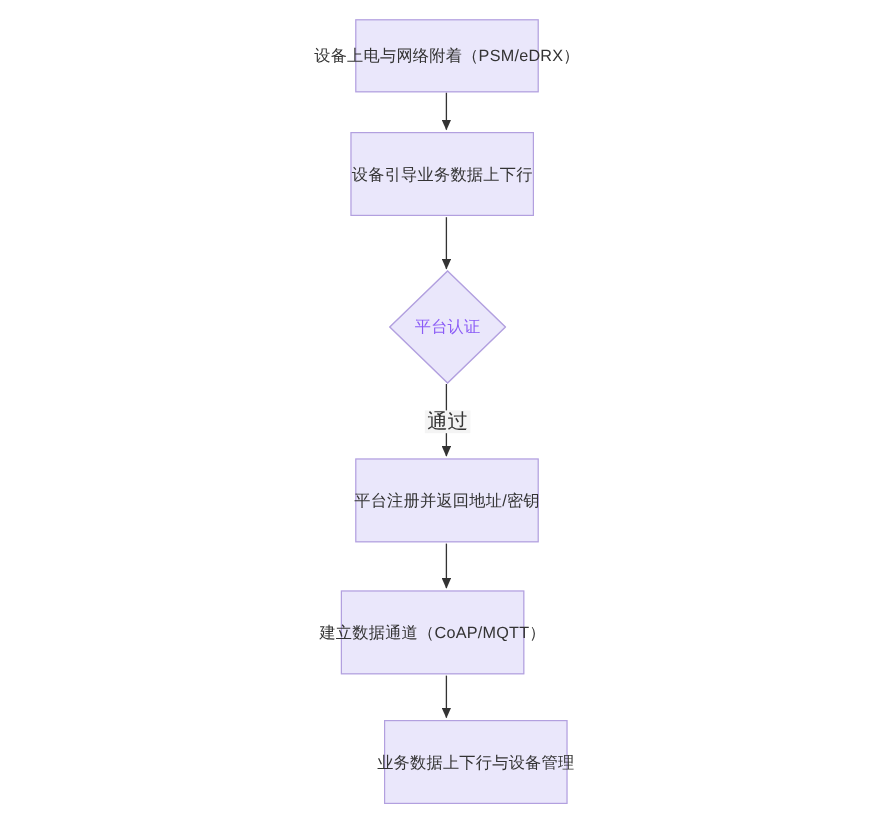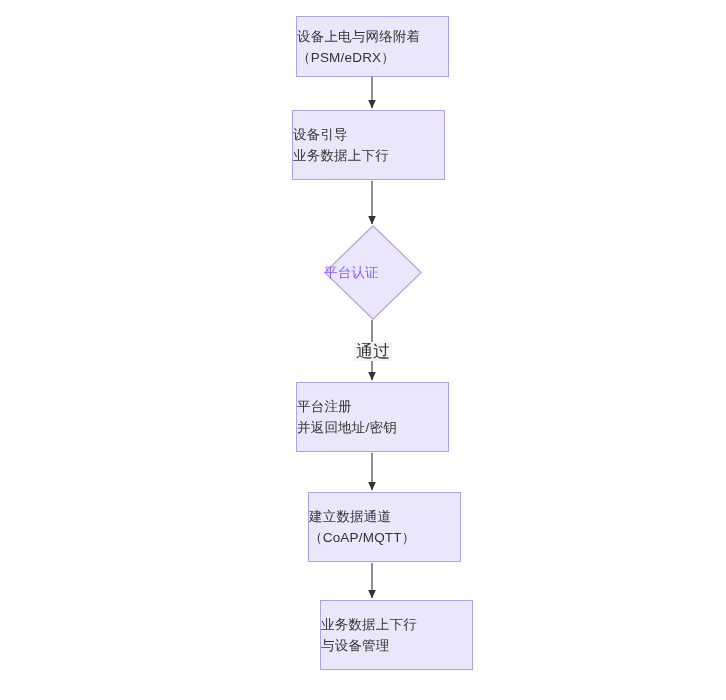--- a/index.html
+++ b/index.html
@@ -24,22 +24,22 @@
     top: 0;
     left: 0;
     width: 726px;
     height: 700px;
     pointer-events: none;
   }
   .node {
     position: absolute;
     box-sizing: border-box;
     display: flex;
-    flex-direction: column;
-    align-items: flex-start;
+    flex-direction: row;
+    align-items: center;
     justify-content: center;
     color: #333333;
     font-size: 13.5px;
     line-height: 21px;
     text-align: center;
     letter-spacing: 0.2px;
   }
   .node.process {
     background: #eae7fb;
     border: 1px solid #b2a0df;
@@ -122,21 +122,21 @@
     <span class="decision-label">平台认证</span>
   </div>
 
   <div class="edge-label" style="left:354px; top:342px;">通过</div>
 
   <div class="node process" style="left:296px; top:382px; width:153px; height:70px;">
     <span class="node-line">平台注册</span>
     <span class="node-line">并返回地址/密钥</span>
   </div>
 
-  <div class="node process" style="left:308px; top:492px; width:153px; height:70px;">
+  <div class="node process" style="left:284px; top:492px; width:153px; height:70px;">
     <span class="node-line">建立数据通道</span>
     <span class="node-line">（CoAP/MQTT）</span>
   </div>
 
   <div class="node process" style="left:296px; top:600px; width:153px; height:70px;margin-left:24px;">
     <span class="node-line">业务数据上下行</span>
     <span class="node-line">与设备管理</span>
   </div>
 
 </div>

